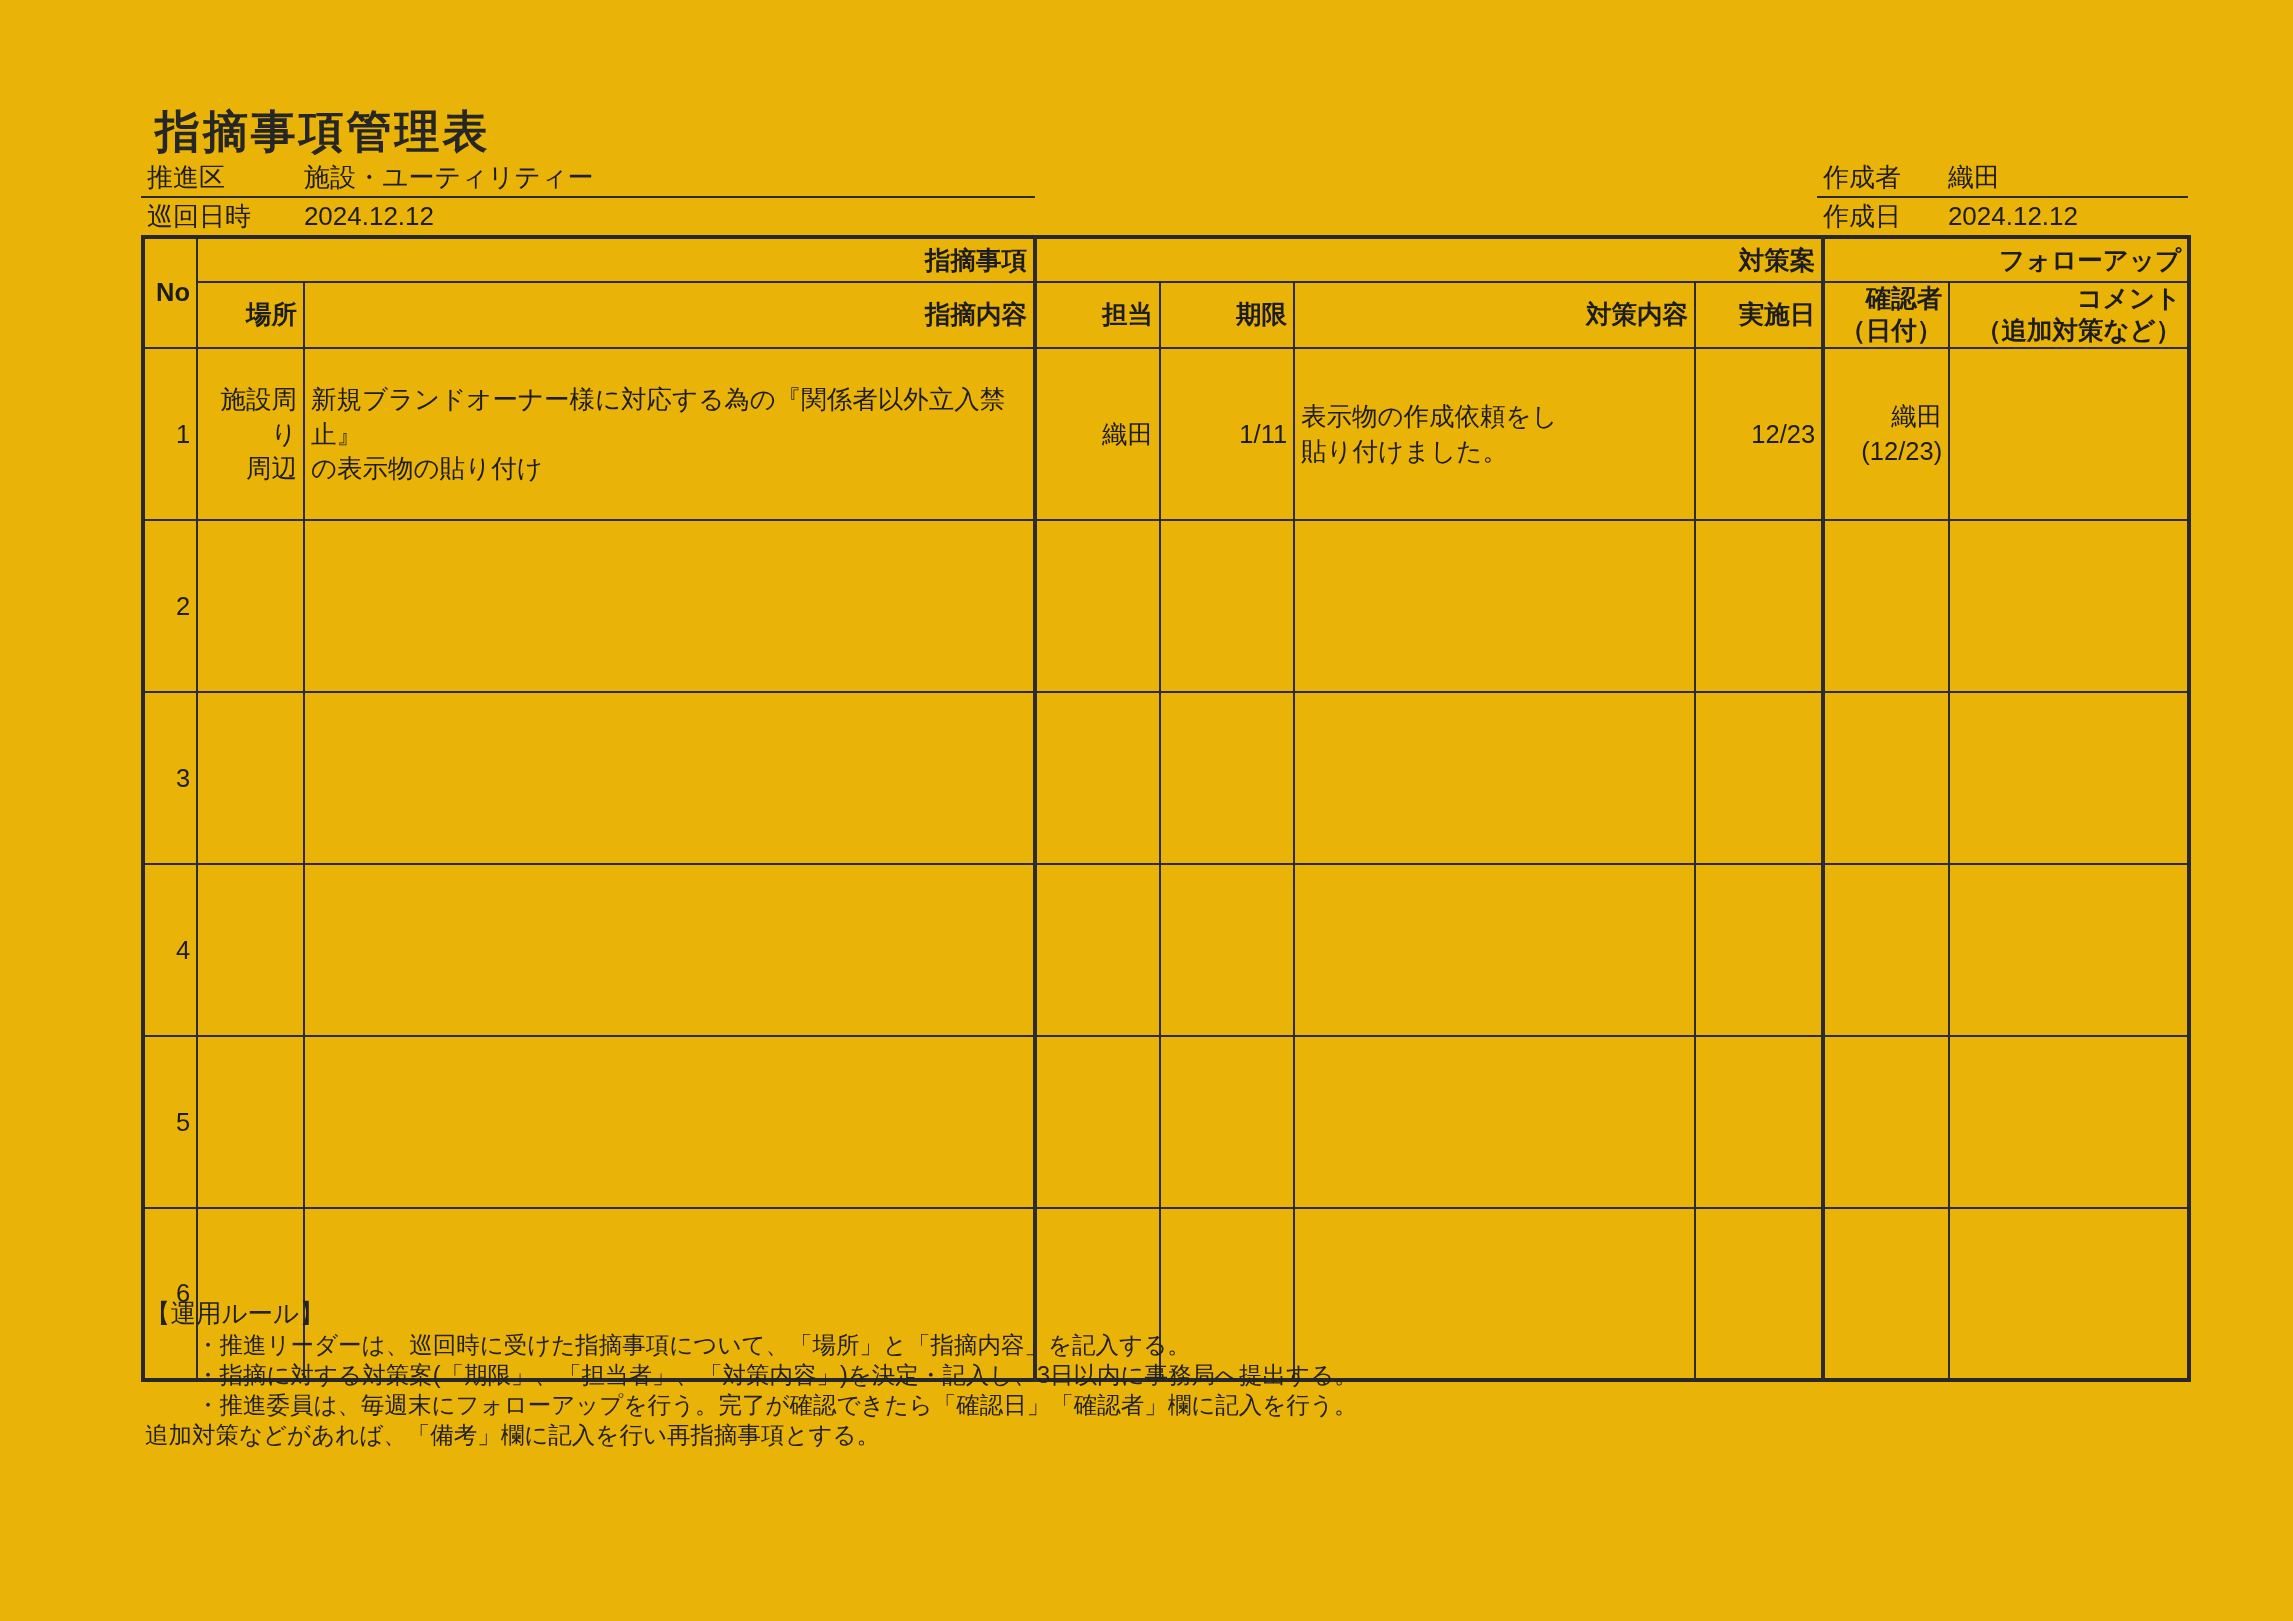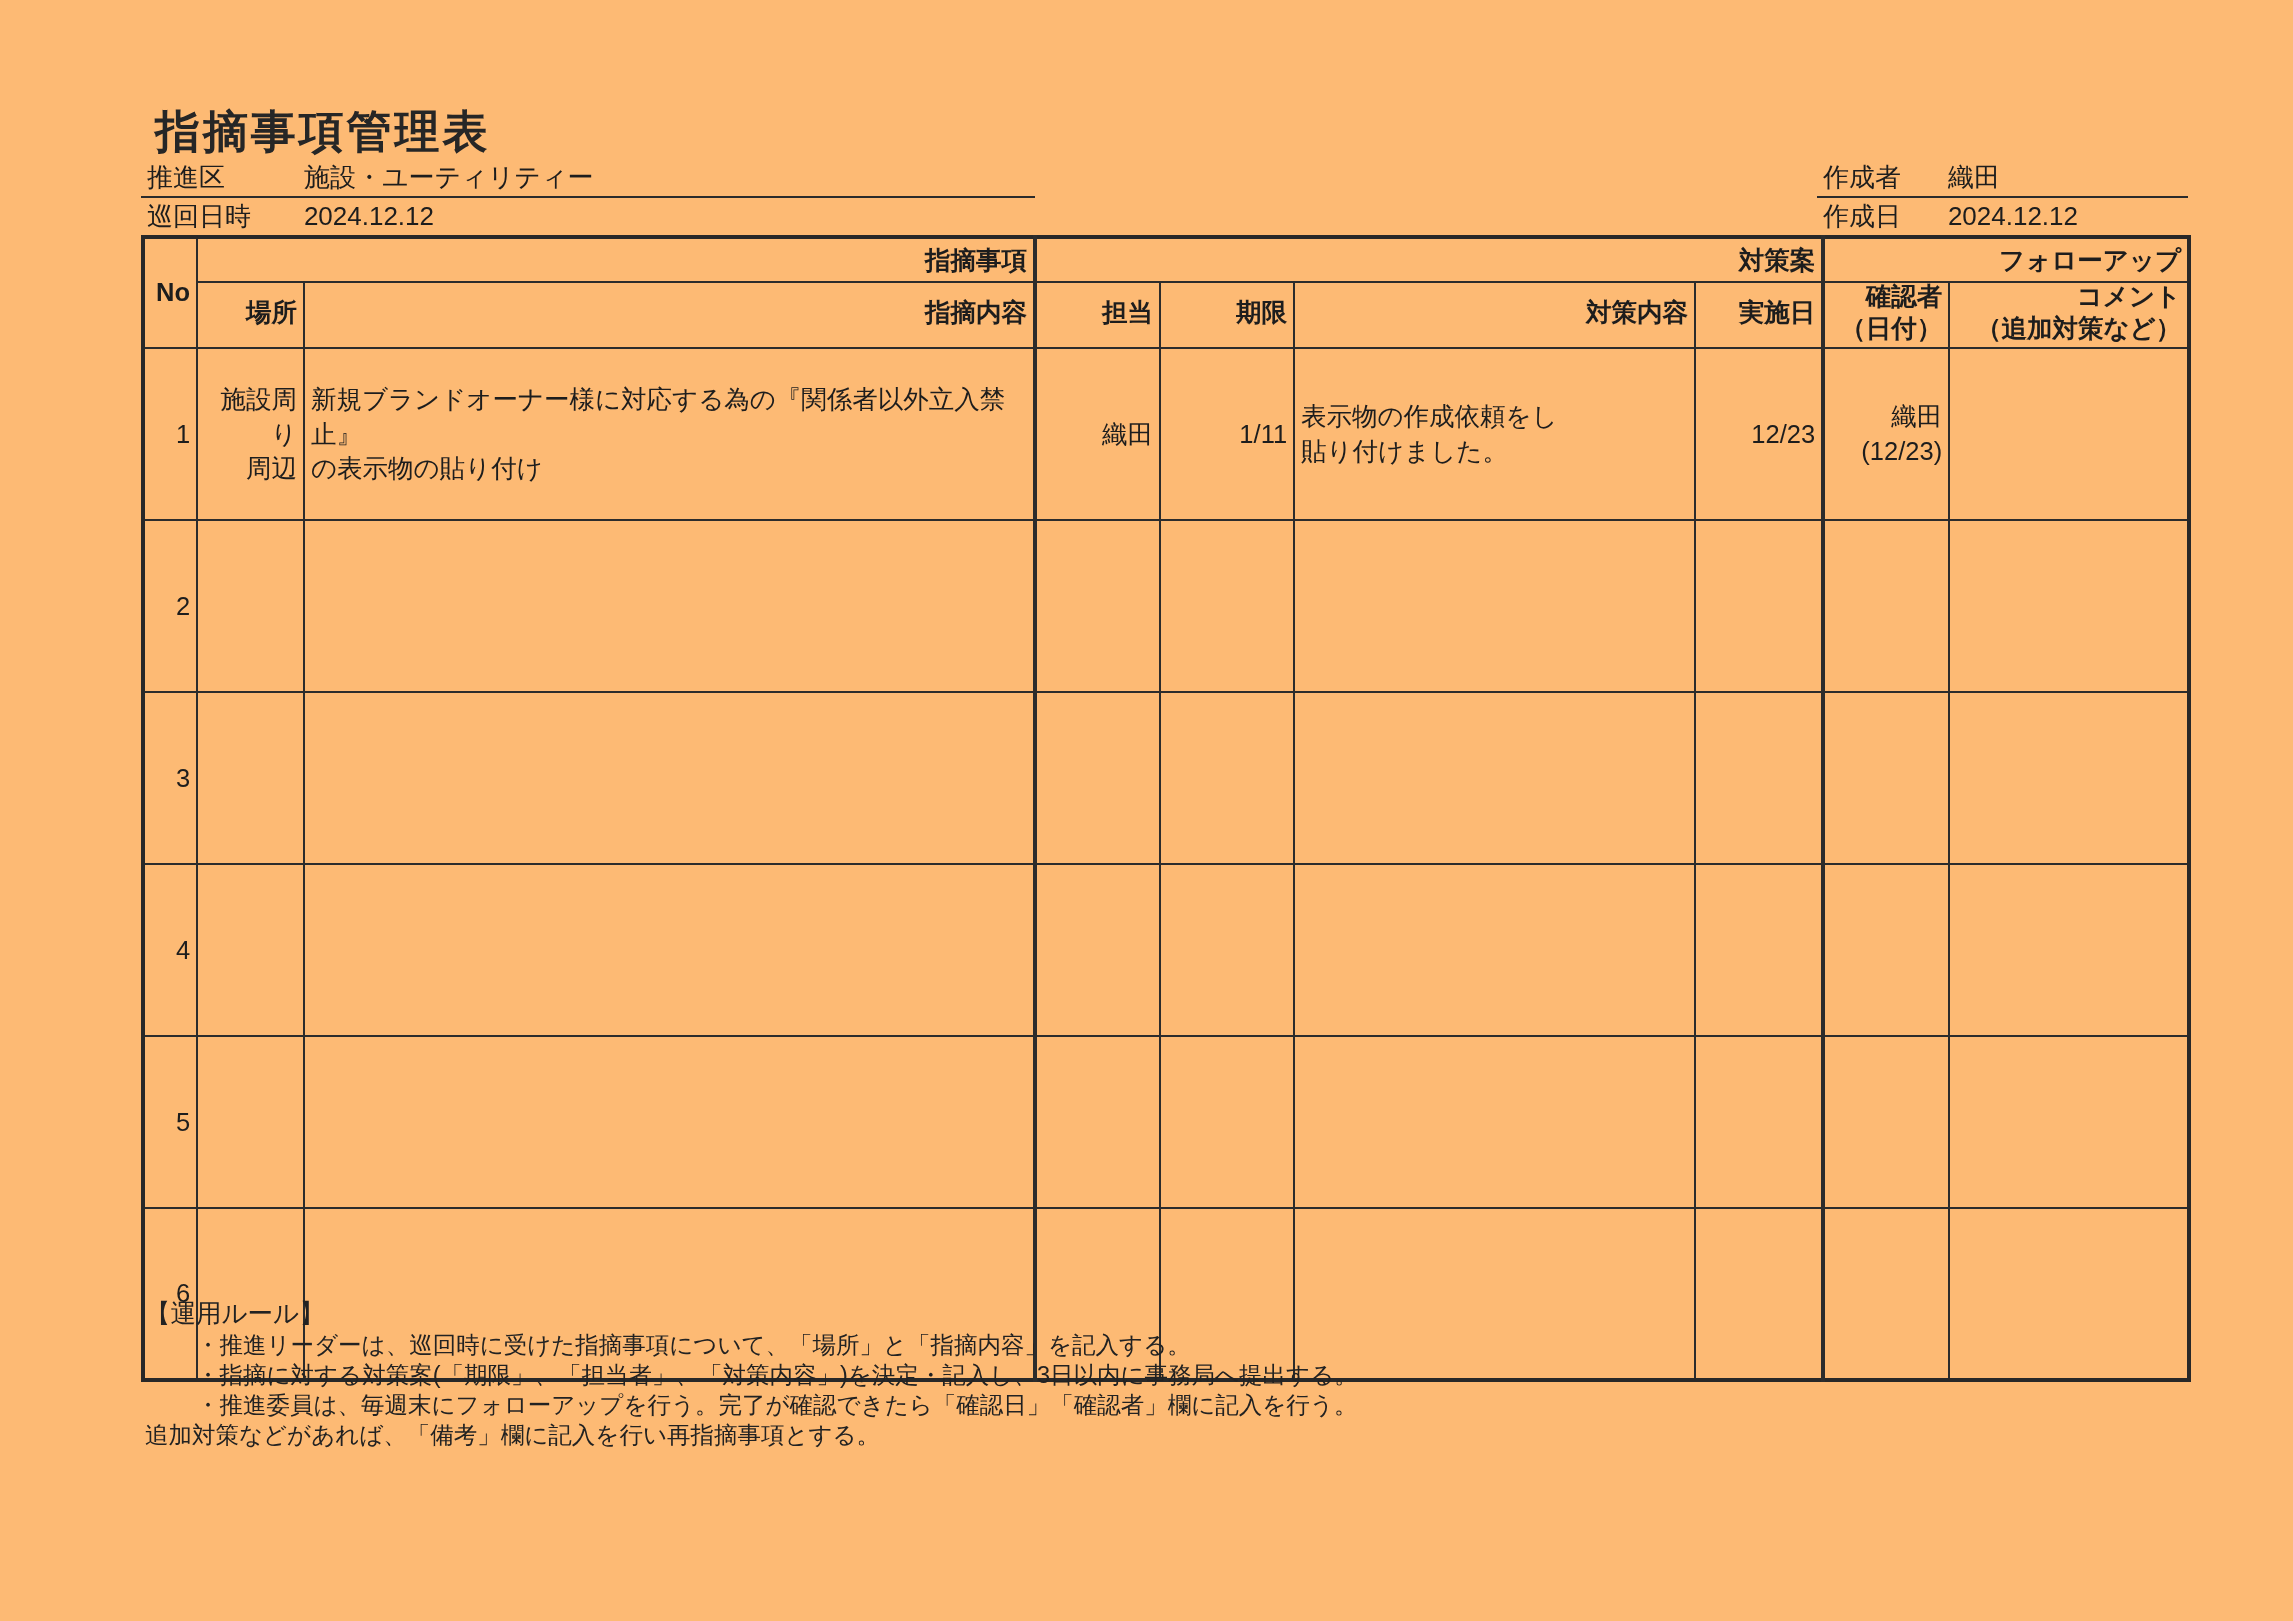--- a/index.html
+++ b/index.html
@@ -1,19 +1,19 @@
 <!DOCTYPE html>
 <html lang="ja"><head>
 <meta charset="utf-8">
 <style>
   html,body{margin:0;padding:0;background:#e8e8e6;}
   .page{
     position:relative;
     width:2294px;height:1621px;
-    background:#fdba74;
+    background:#eab308;
     font-family:"Liberation Sans","DejaVu Sans",sans-serif;
     color:#1d1d1d;
     overflow:hidden;
   }
   
   .doc-title{
     position:absolute;left:155px;top:102px;
     font-size:45px;font-weight:bold;letter-spacing:2.9px;
     color:#262626;
   }
@@ -35,21 +35,21 @@
     font-size:25.5px;
   }
   table.main th,table.main td{
     border:2px solid #2c2c2c;
     padding:0 5.9px;
     overflow:hidden;
   }
   table.main{border:4.9px solid #282828;}
   th{font-weight:bold;}
   .group-row{height:45px;}
-  .sub-row{height:48px;font-family:Liberation Mono, monospace;}
+  .sub-row{height:48px;}
   .sub-row th{border-bottom:3.9px solid #282828;white-space:pre-line;line-height:1.25;}
   tbody tr{height:172px;}
   .thick-r{border-right-width:4.9px !important;}
   td.c,th{text-align:right;vertical-align:middle;margin-left:48px;}
   td.l{text-align:left;vertical-align:middle;}
   td{white-space:pre-line;line-height:1.35;}
   td.pad{padding:0 7.8px;}
   
   .rules{position:absolute;left:145px;top:1298px;font-size:23.5px;line-height:30px;color:#222;}
   .rules-heading{font-size:25.5px;margin-bottom:2px;}

